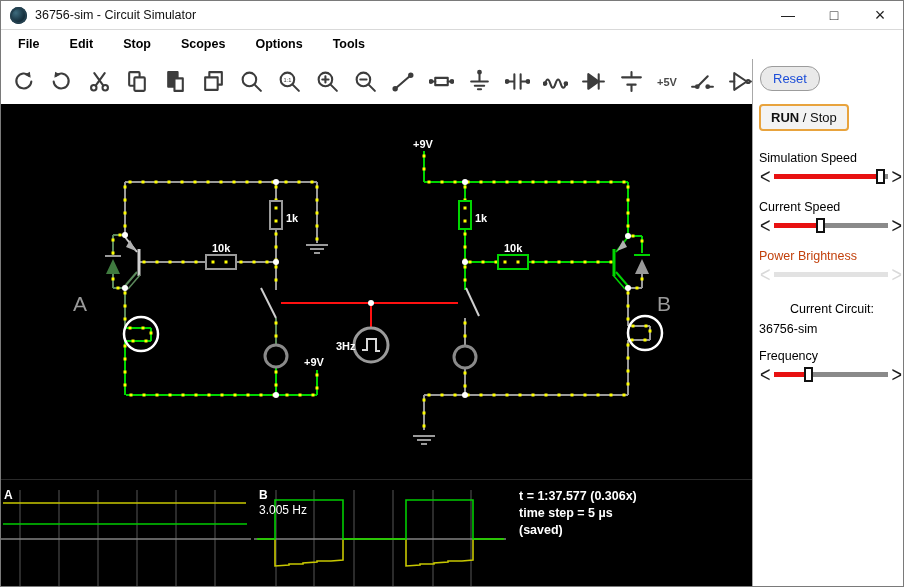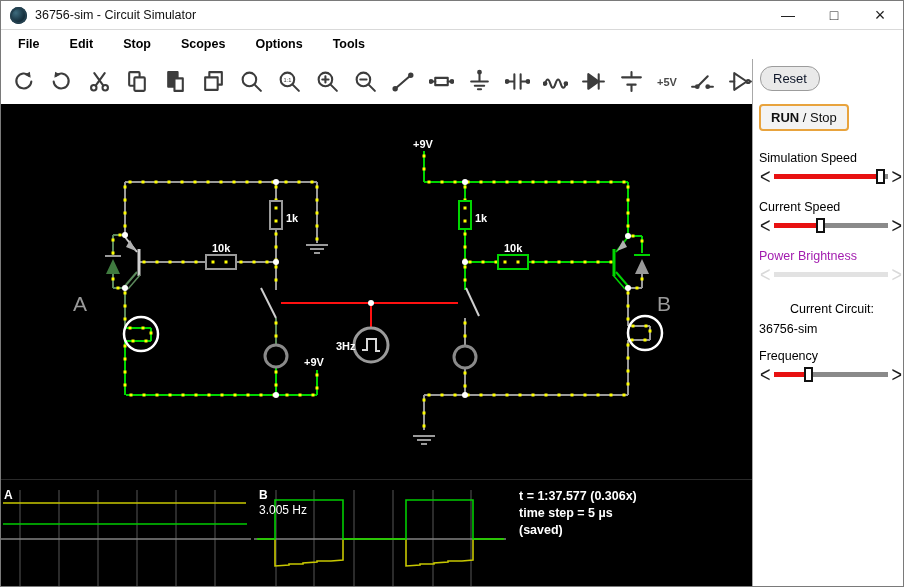--- a/index.html
+++ b/index.html
@@ -21,25 +21,25 @@
   .tbtxt{font-size:11px;font-weight:bold;color:#4a4a4a;}
   
   .canvas-wrap{position:absolute;left:0;top:103px;width:751px;height:375px;background:#000;}
   .scope-wrap{position:absolute;left:0;top:478px;width:751px;height:109px;background:#000;border-top:1px solid #2a2a2a;box-sizing:border-box;}
   .scope-svg{position:absolute;top:0;height:109px;}
   .scope-label{position:absolute;color:#fff;font-size:12px;font-weight:bold;}
   .scope-freq{position:absolute;color:#fff;font-size:12px;}
   .scope-info{position:absolute;left:518px;top:8px;color:#fff;font-size:12.5px;font-weight:600;line-height:17px;}
   
   .panel{position:absolute;left:751px;top:58px;width:153px;height:529px;background:#fff;border-left:1px solid #a8a8a8;box-sizing:border-box;padding:0 0 0 6px;}
-  .btn-reset{margin-top:7px;margin-left:1px;padding:4px 12px;font-size:13px;background:#e9e9e9;border:1px solid #9c9c9c;border-radius:12px;color:#0f172a;}
+  .btn-reset{margin-top:7px;margin-left:1px;padding:4px 12px;font-size:13px;background:#e9e9e9;border:1px solid #9c9c9c;border-radius:12px;color:#1d4ed8;}
   .btn-run{display:inline-block;margin-top:13px;margin-left:0;padding:4px 10px;font-size:13px;background:#f3f3f3;border:2px solid #e8a33d;border-radius:4px;color:#111;}
   .panel-label{font-size:12.5px;color:#000;margin-top:15px;}
   .panel-label.first{margin-top:20px;}
-  .panel-label.dim{color:#a21caf;}
+  .panel-label.dim{color:#c2410c;}
   .slider-row{display:flex;align-items:center;height:18px;margin-top:2px;margin-right:2px;}
   .arr{font-size:18px;color:#1b1b1b;line-height:14px;transform:scaleY(1.25);padding:0 1px;}
   .slider-row.disabled .arr{color:#d9d9d9;}
   .track{flex:1;height:5px;background:#8a8a8a;position:relative;margin:0 2px;}
   .slider-row.disabled .track{background:#e2e2e2;}
   .fill{position:absolute;left:0;top:0;height:100%;background:#e81111;}
   .handle{position:absolute;top:-5px;width:9px;height:15px;background:#fff;border:2px solid #111;box-sizing:border-box;}
   .circuit-name{font-size:12.5px;color:#000;margin-top:6px;}
 </style>
 </head>

